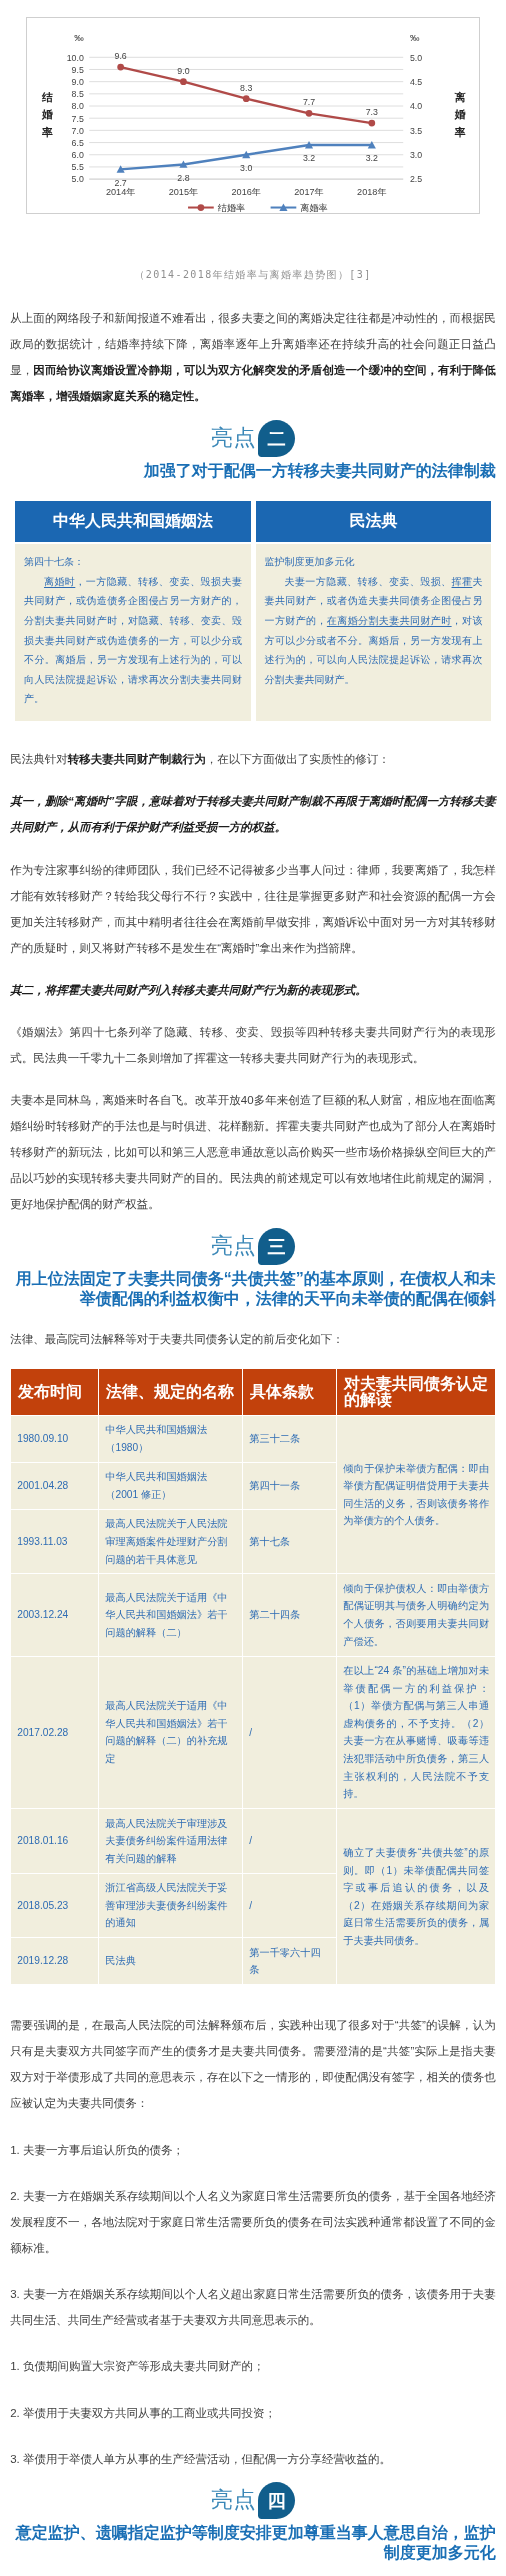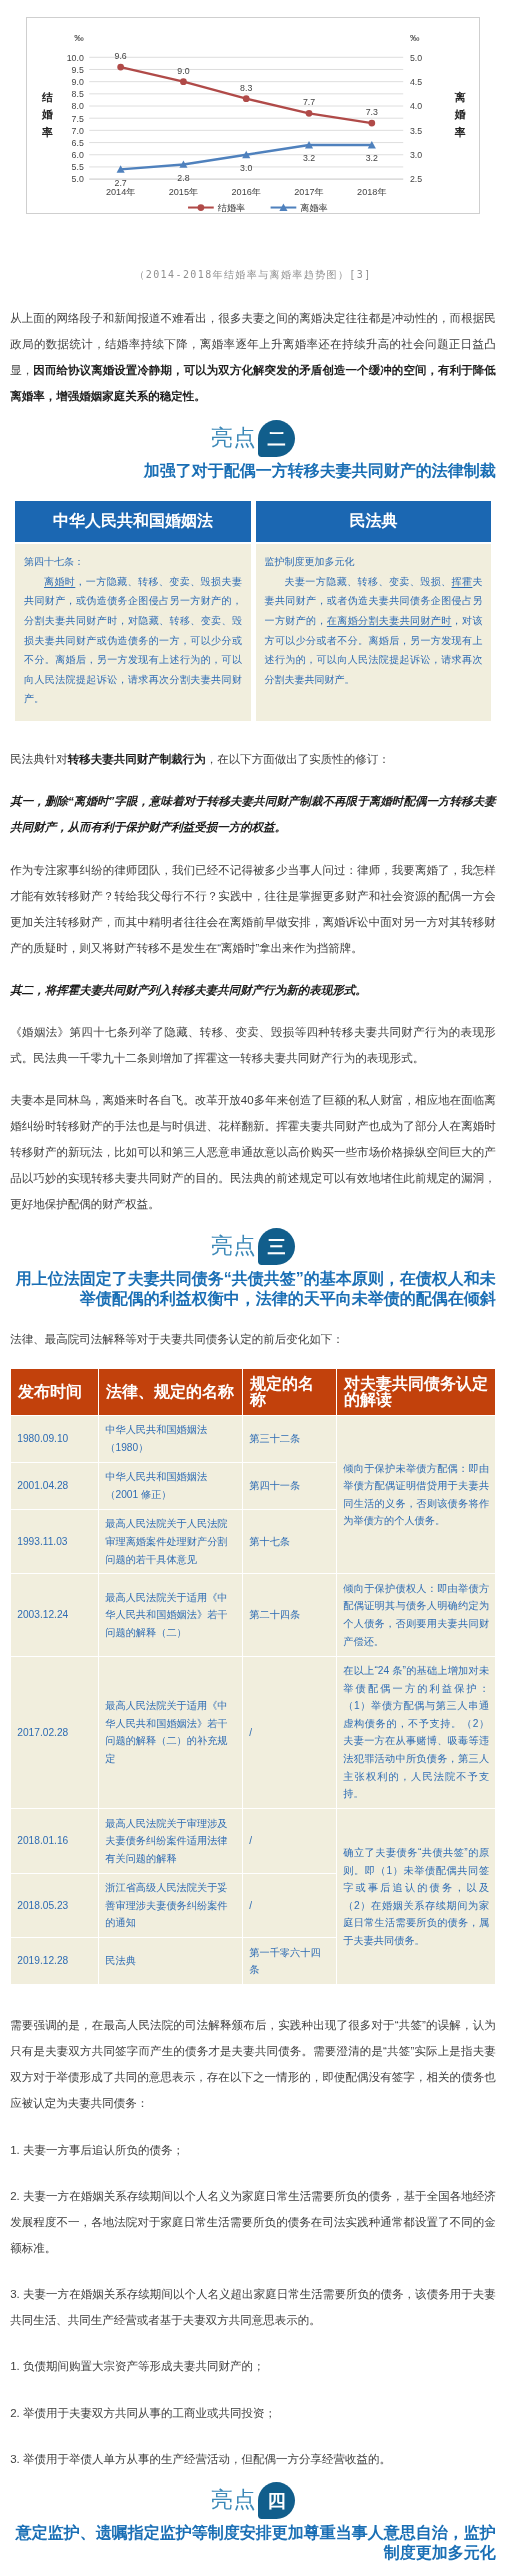--- a/index.html
+++ b/index.html
@@ -167,21 +167,21 @@
     <colgroup>
         <col style="width:87px">
         <col style="width:143px">
         <col style="width:93px">
         <col>
       </colgroup>
     <tbody>
         <tr>
       <th>发布时间</th>
       <th>法律、规定的名称</th>
-      <th>规定的名称</th>
+      <th>具体条款</th>
       <th>对夫妻共同债务认定的解读</th>
     </tr>
     <tr>
       <td>1980.09.10</td>
       <td>中华人民共和国婚姻法（1980）</td>
       <td>第三十二条</td>
       <td class="interp" rowspan="3">倾向于保护未举债方配偶：即由举债方配偶证明借贷用于夫妻共同生活的义务，否则该债务将作为举债方的个人债务。</td>
     </tr>
     <tr>
       <td>2001.04.28</td>

